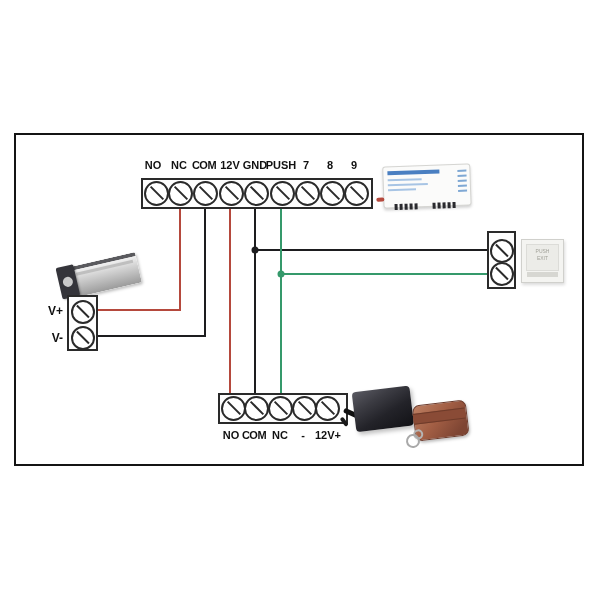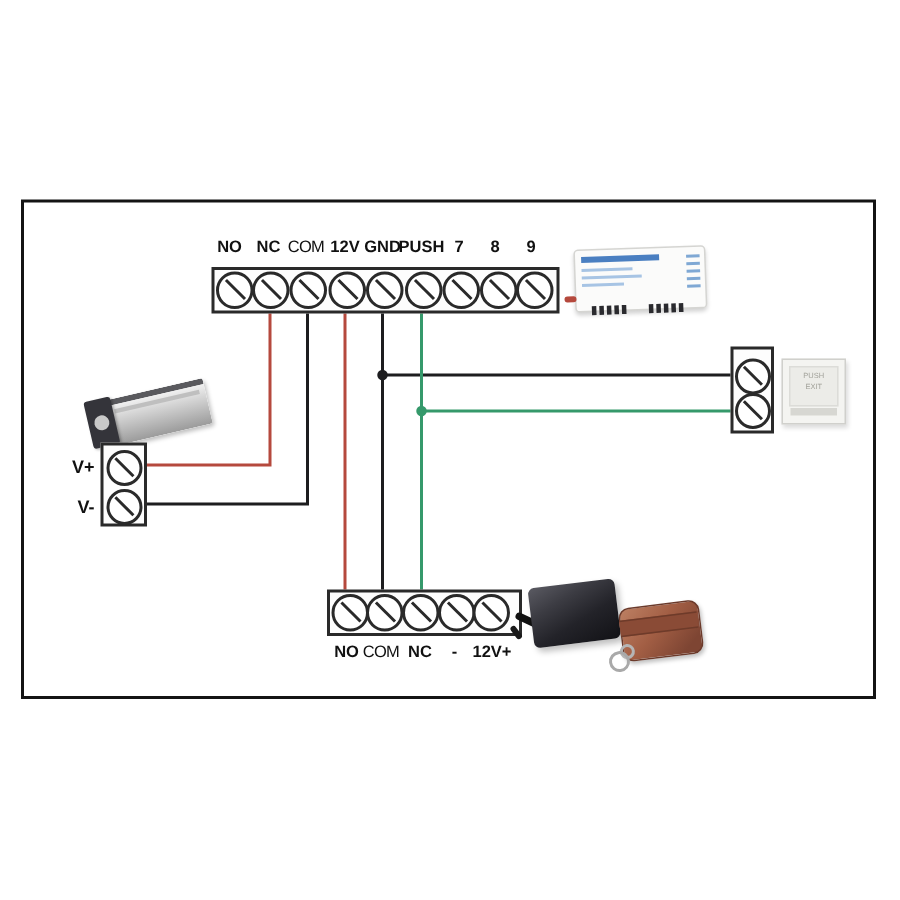--- a/index.html
+++ b/index.html
@@ -16,21 +16,21 @@
   #exit-block{left:487px;top:231px;width:29px;height:58px;}
 
   .screw{position:absolute;width:25px;height:25px;border:2px solid #2a2a2a;border-radius:50%;
          background:#fff;box-sizing:border-box;}
   .screw::after{content:"";position:absolute;left:50%;top:6%;width:2px;height:86%;
          background:#2a2a2a;transform:translateX(-50%) rotate(-45deg);}
   .screw.sm{width:24px;height:24px;}
 
   .tlabel{position:absolute;width:40px;text-align:center;font-size:11px;font-weight:bold;
           color:#111;line-height:14px;}
-  .com{font-weight:400;letter-spacing:-0.5px;}
+  .com{font-weight:700;letter-spacing:-0.5px;}
   .vlabel{position:absolute;width:24px;text-align:right;font-size:12px;font-weight:800;color:#111;}
 
   
   #maglock{position:absolute;left:58px;top:250px;width:88px;height:48px;transform:rotate(-13deg);}
   #maglock .face{position:absolute;left:0;top:8px;width:18px;height:32px;background:#34343a;
           border-radius:2px;box-shadow:1px 1px 2px rgba(0,0,0,.3);}
   #maglock .face i{position:absolute;left:4px;top:11px;width:10px;height:10px;border-radius:50%;
           background:#c9c9c9;}
   #maglock .body{position:absolute;left:15px;top:10px;width:66px;height:27px;border-radius:2px;
           background:linear-gradient(180deg,#f0f0f0 0%,#d2d2d2 35%,#9b9b9b 100%);

